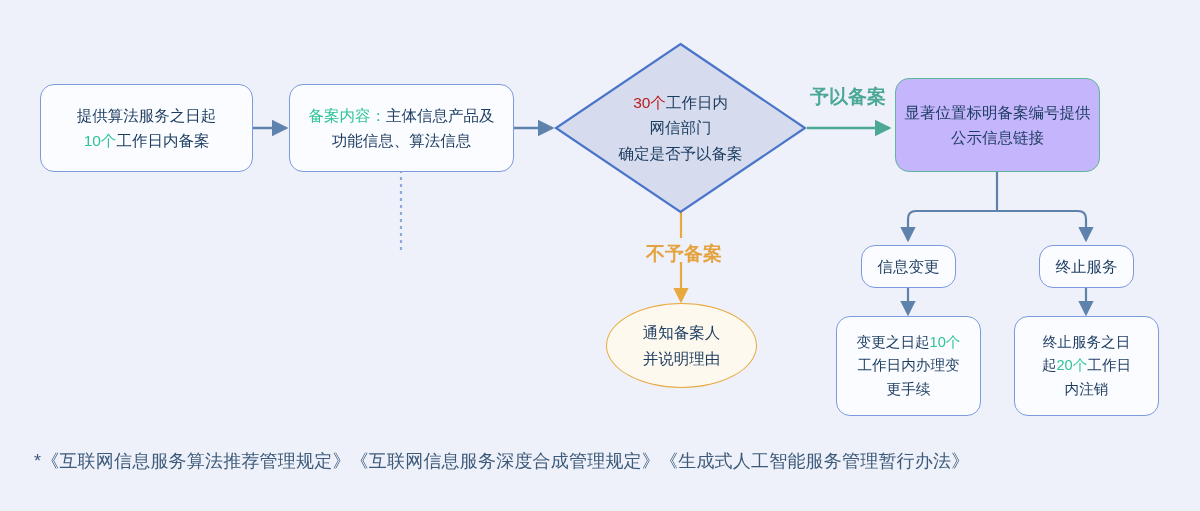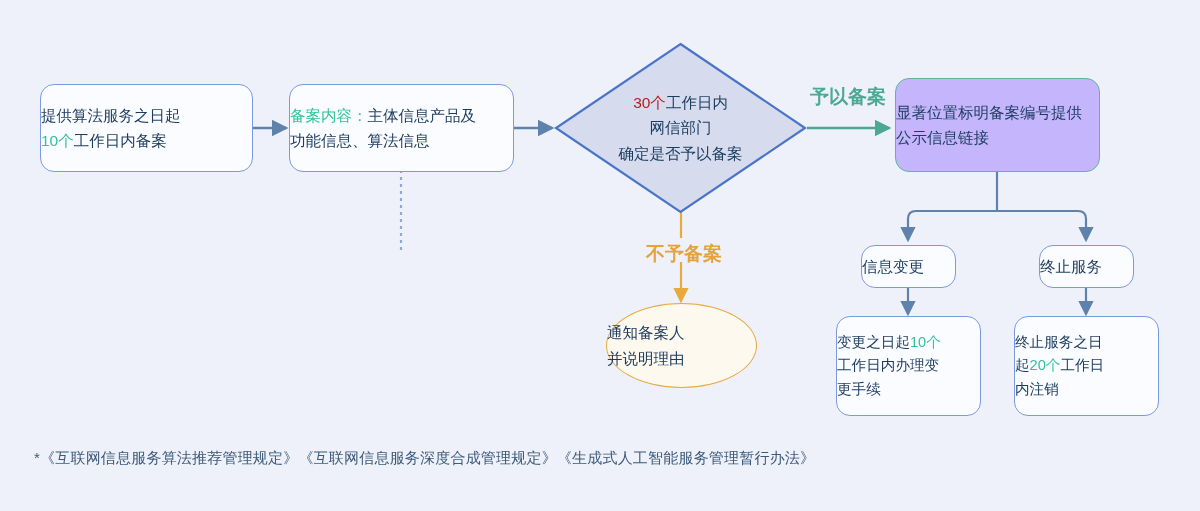--- a/index.html
+++ b/index.html
@@ -25,21 +25,21 @@
     width: 1200px;
     height: 511px;
     pointer-events: none;
   }
 
   .node {
     position: absolute;
     box-sizing: border-box;
     display: flex;
     flex-direction: column;
-    align-items: flex-start;
+    align-items: center;
     justify-content: center;
     text-align: center;
     color: #1b3b5f;
   }
 
   
   .box-blue {
     background: #fbfcff;
     border: 1.4px solid #7b9ae0;
     border-radius: 14px;
@@ -93,21 +93,21 @@
     white-space: nowrap;
     font-weight: bold;
   }
   .lbl-green { color: #4aa894; }
   .lbl-orange { color: #e4a33e; }
 
   #footnote {
     position: absolute;
     left: 34px;
     top: 449px;
-    font-size: 15px;
+    font-size: 18px;
     color: #3d5a7a;
     white-space: nowrap;
     letter-spacing: 0.2px;
   }
 </style>
 </head>
 <body>
 
 <div id="stage">
 

